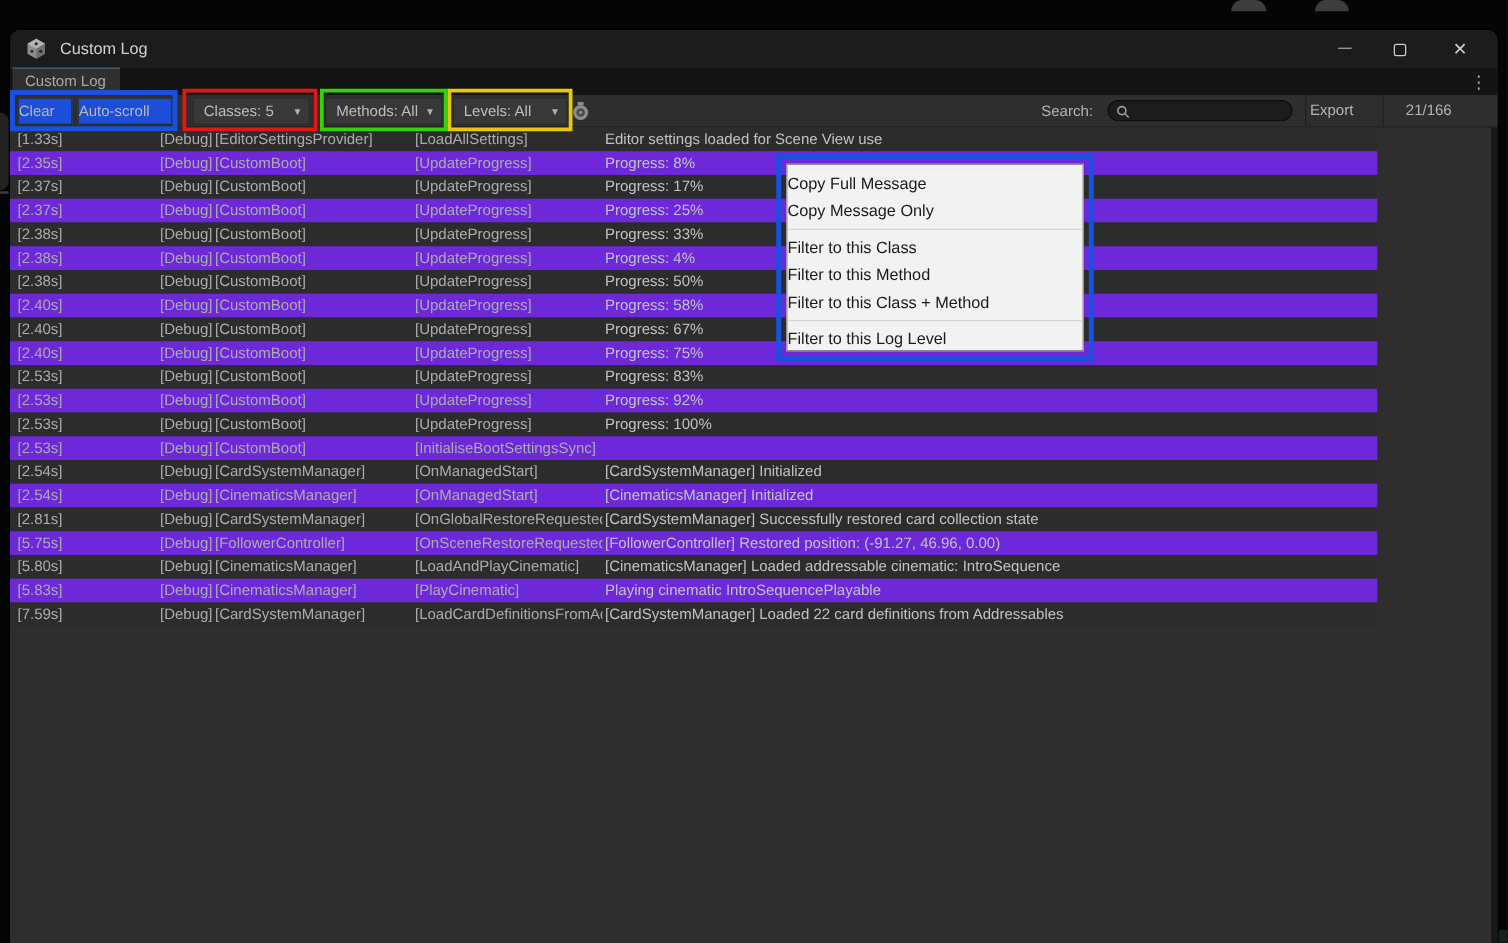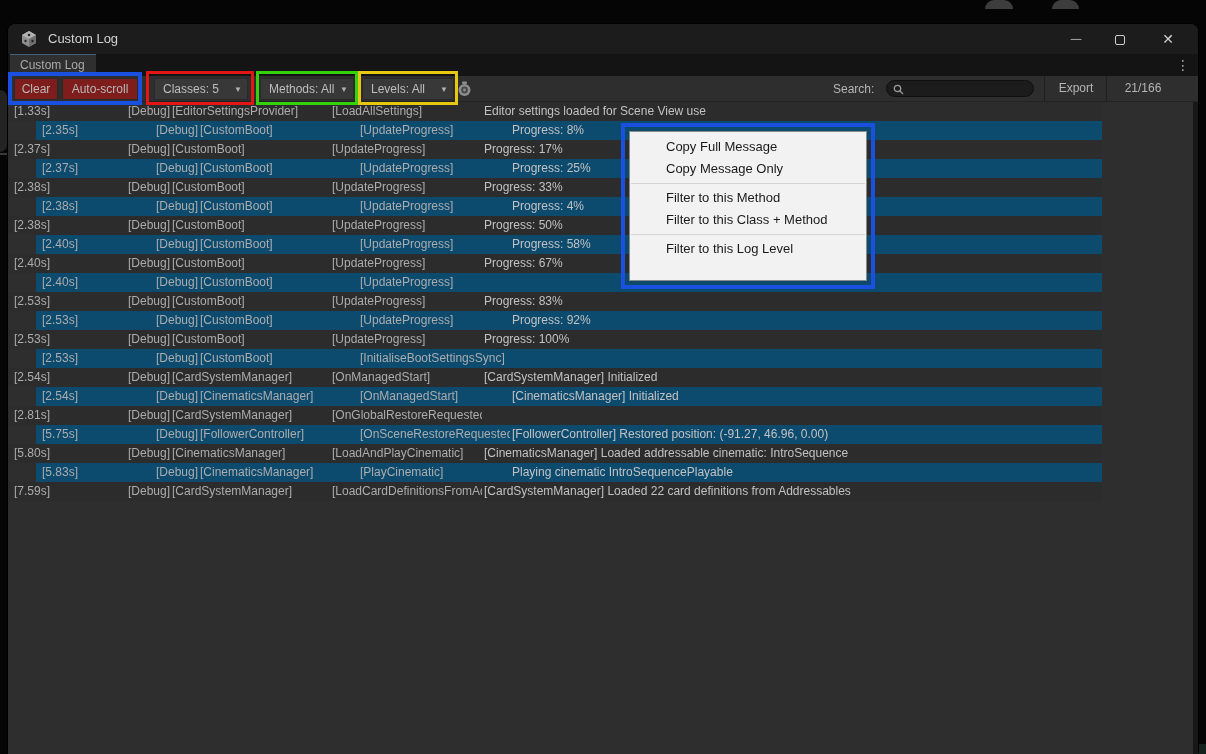--- a/index.html
+++ b/index.html
@@ -27,63 +27,63 @@
   .win-btn.max { right:56px; }
   .max-glyph { display:inline-block; width:10px; height:10px; border:1px solid #cfcfcf; border-radius:2px; vertical-align:middle; }
   .win-btn.close { right:8px; font-size:14px; }
 
   .tabbar { position:absolute; left:0; top:30px; width:100%; height:22px; background:#141414; }
   .tab { position:absolute; left:2px; top:0; width:86px; height:22px; background:#2f2f2f;
          border-top:1px solid #46607c; color:#a9a9a9; font-size:12px; line-height:21px; padding-left:10px; }
   .kebab { position:absolute; right:8px; top:2px; color:#a8a8a8; font-size:14px; line-height:18px; letter-spacing:0; }
 
   .toolbar { position:absolute; left:0; top:52px; width:100%; height:26px; background:#2e2e2e; border-bottom:1px solid #222; }
-  .tb-btn { position:absolute; top:2px; height:22px; background:#7f1d1d; border:1px solid #2a2a2a;
-            color:#b8b8b8; font-size:12px; text-align:center; line-height:20px; }
+  .tb-btn { position:absolute; top:2px; height:22px; background:#1d4ed8; border:1px solid #2a2a2a;
+            color:#b8b8b8; font-size:12px; line-height:20px; }
   .tb-drop { position:absolute; top:2px; height:22px; background:#383838; border:1px solid #2a2a2a;
              color:#bdbdbd; font-size:12px; line-height:20px; padding:0 18px 0 8px; }
   .tb-drop .caret { position:absolute; right:5px; top:0; font-size:8px; color:#b0b0b0; line-height:21px; }
   .tb-icon { position:absolute; top:4px; width:17px; height:17px; }
   .search-label { position:absolute; top:6px; left:825px; color:#b5b5b5; font-size:12px; }
   .search-box { position:absolute; left:878px; top:4px; width:148px; height:17px; background:#1c1c1c;
                 border:1px solid #0f0f0f; border-radius:9px; }
   .search-box svg { position:absolute; left:6px; top:3px; }
   .search-input { position:absolute; left:22px; top:0; width:120px; height:15px; background:transparent;
                   border:none; outline:none; color:#ccc; font-size:11px; }
   .tb-sep { position:absolute; top:0; width:1px; height:25px; background:#202020; }
   .export { position:absolute; left:1040px; top:0; width:56px; height:25px; color:#b5b5b5; font-size:12px;
-            text-align:center; line-height:25px; }
+            line-height:25px; }
   .counter { position:absolute; left:1104px; top:0; width:62px; height:25px; color:#b5b5b5; font-size:12px;
              text-align:center; line-height:25px; }
 
   
   .log-area { position:absolute; left:0; top:78px; width:1094px; height:657px; background:#2e2e2e; overflow:hidden; }
   .scroll-track { position:absolute; left:1185px; top:78px; width:5px; height:657px; background:#171717; }
   .log-row { position:relative; width:100%; height:19px; font-size:12px; line-height:19px; white-space:nowrap; }
   .log-row.even { background:#2c2c2c; }
-  .log-row.odd  { background:#0c4a6e;margin-left:28px; }
+  .log-row.odd  { background:#6d28d9; }
   .cell { position:absolute; top:0; height:19px; overflow:hidden; color:#acacac; }
   .c-time   { left:6px;   width:88px; }
   .c-level  { left:96px;  width:66px;text-align:right; }
   .c-class  { left:164px; width:158px; }
   .c-method { left:324px; width:150px; }
   .c-msg    { left:476px; right:4px; color:#c2c2c2; }
 
   
   .anno { position:absolute; pointer-events:none; }
   .anno-blue   { left:0px;   top:48px; width:134px; height:33px; border:4px solid; }
   .anno-red    { left:138px; top:47px; width:108px; height:34px; border:3px solid; }
   .anno-green  { left:248px; top:47px; width:102px; height:34px; border:3px solid; }
   .anno-yellow { left:350px; top:47px; width:100px; height:34px; border:3px solid; }
   .anno-menu   { left:613px; top:99px; width:254px; height:166px; border:4px solid; }
 
   
   .ctx-menu { position:absolute; left:621px; top:107px; width:238px; height:150px; background:#f2f2f2;
               border:1px solid #8a8a8a; padding-top:4px; }
-  .ctx-item { height:22px; line-height:22px; padding-left:36px; color:#1a1a1a; font-size:13px; }
+  .ctx-item { height:22px; line-height:22px; color:#1a1a1a; font-size:13px; }
   .ctx-sep { height:1px; background:#d4d4d4; margin:3px 1px; }
 </style>
 </head>
 <body>
 
 <div class="bg-bump" style="left:985px;width:28px;"></div>
 <div class="bg-bump" style="left:1052px;width:27px;"></div>
 <div class="bg-left-blob"></div>
 <div class="bg-left-line"></div>
 <div class="bottom-strip"></div>
@@ -217,20 +217,21 @@
         <div class="cell c-level">[Debug]</div>
         <div class="cell c-class">[CustomBoot]</div>
         <div class="cell c-method">[UpdateProgress]</div>
         <div class="cell c-msg">Progress: 67%</div>
       </div>
       <div class="log-row odd">
         <div class="cell c-time">[2.40s]</div>
         <div class="cell c-level">[Debug]</div>
         <div class="cell c-class">[CustomBoot]</div>
         <div class="cell c-method">[UpdateProgress]</div>
+        <div class="cell c-msg">Progress: 75%</div>
       </div>
       <div class="log-row even">
         <div class="cell c-time">[2.53s]</div>
         <div class="cell c-level">[Debug]</div>
         <div class="cell c-class">[CustomBoot]</div>
         <div class="cell c-method">[UpdateProgress]</div>
         <div class="cell c-msg">Progress: 83%</div>
       </div>
       <div class="log-row odd">
         <div class="cell c-time">[2.53s]</div>
@@ -264,20 +265,21 @@
         <div class="cell c-level">[Debug]</div>
         <div class="cell c-class">[CinematicsManager]</div>
         <div class="cell c-method">[OnManagedStart]</div>
         <div class="cell c-msg">[CinematicsManager] Initialized</div>
       </div>
       <div class="log-row even">
         <div class="cell c-time">[2.81s]</div>
         <div class="cell c-level">[Debug]</div>
         <div class="cell c-class">[CardSystemManager]</div>
         <div class="cell c-method">[OnGlobalRestoreRequested]</div>
+        <div class="cell c-msg">[CardSystemManager] Successfully restored card collection state</div>
       </div>
       <div class="log-row odd">
         <div class="cell c-time">[5.75s]</div>
         <div class="cell c-level">[Debug]</div>
         <div class="cell c-class">[FollowerController]</div>
         <div class="cell c-method">[OnSceneRestoreRequested]</div>
         <div class="cell c-msg">[FollowerController] Restored position: (-91.27, 46.96, 0.00)</div>
       </div>
       <div class="log-row even">
         <div class="cell c-time">[5.80s]</div>
@@ -305,19 +307,20 @@
 
   <div class="anno anno-blue" style="border-color: rgb(25, 80, 224);"></div>
   <div class="anno anno-red" style="border-color: rgb(224, 23, 21);"></div>
   <div class="anno anno-green" style="border-color: rgb(53, 209, 12);"></div>
   <div class="anno anno-yellow" style="border-color: rgb(232, 199, 15);"></div>
 
   <div class="ctx-menu" id="ctx-menu">
       <div class="ctx-item">Copy Full Message</div>
       <div class="ctx-item">Copy Message Only</div>
       <div class="ctx-sep"></div>
+      <div class="ctx-item">Filter to this Class</div>
       <div class="ctx-item">Filter to this Method</div>
       <div class="ctx-item">Filter to this Class + Method</div>
       <div class="ctx-sep"></div>
       <div class="ctx-item">Filter to this Log Level</div>
     </div>
   <div class="anno anno-menu" style="border-color: rgb(25, 80, 224);"></div>
 </div>
 
 </body></html>

